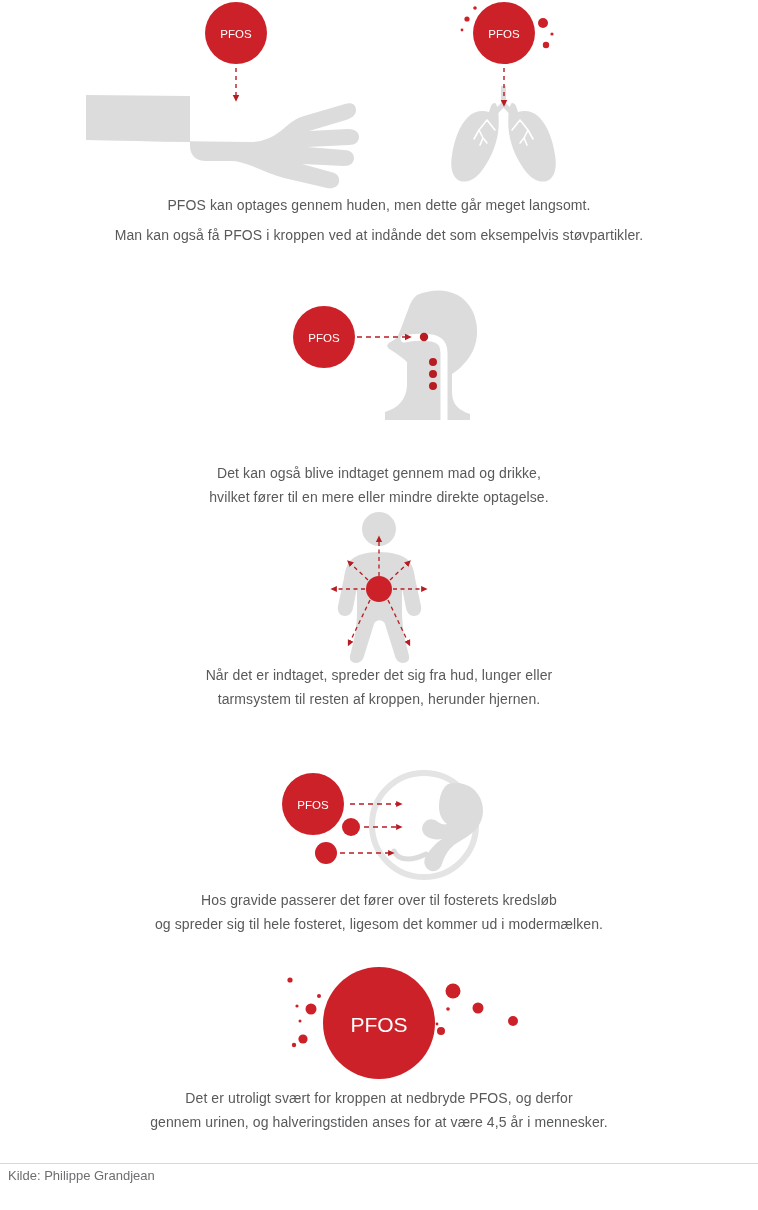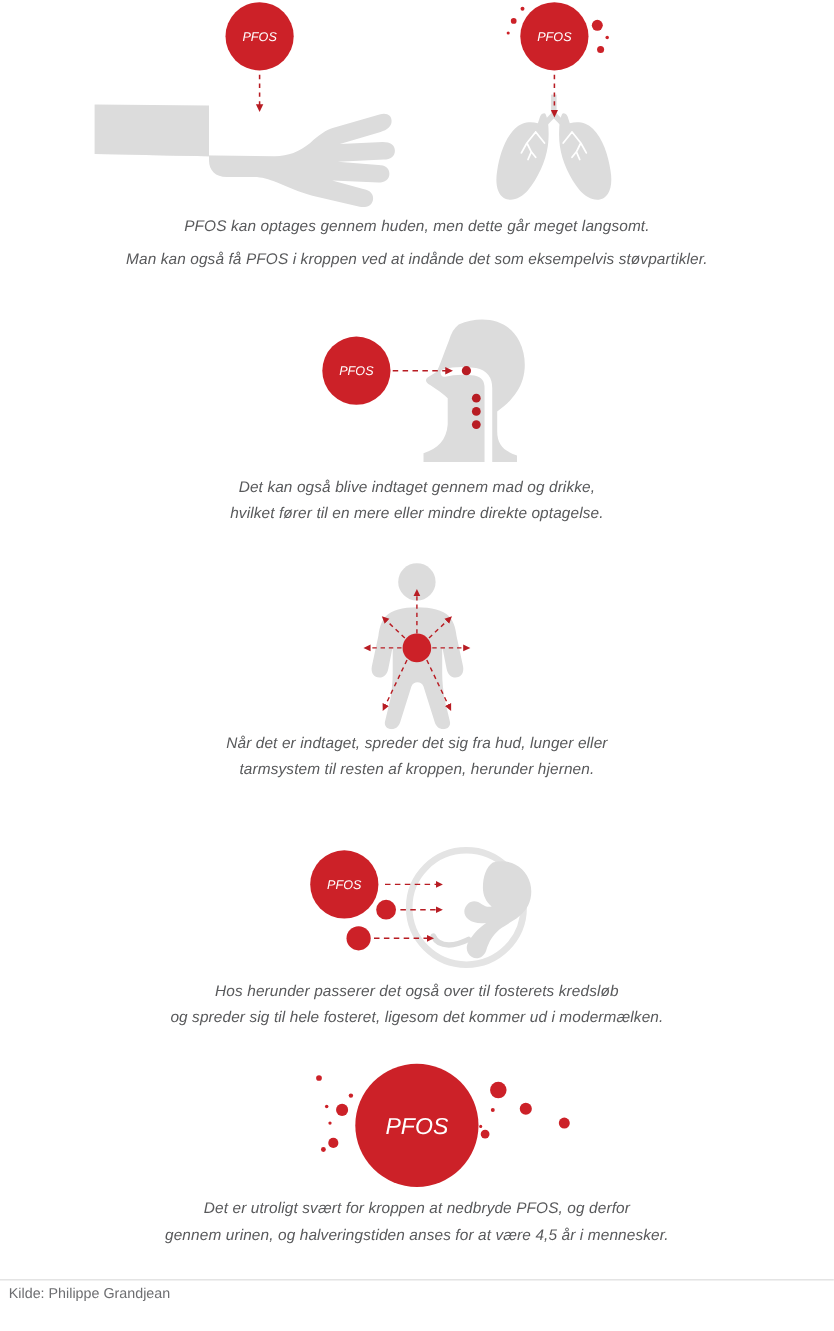--- a/index.html
+++ b/index.html
@@ -17,21 +17,20 @@
   }
   .infographic {
     position: relative;
     width: 758px;
     height: 1210px;
   }
   .panel {
     position: absolute;
     left: 0;
     width: 758px;
-    font-style: italic;
   }
   .figure-area {
     position: relative;
     width: 758px;
   }
   .caption {
     width: 758px;
     text-align: center;
     font-size: 14px;
     line-height: 24px;
@@ -203,21 +202,21 @@
           <circle cx="324" cy="57" r="31" fill="#CC2128"></circle>
           <text class="pfos-label" x="324" y="58" font-size="11.5">PFOS</text>
           <line x1="357" y1="57" x2="409" y2="57" stroke="#B81C23" stroke-width="1.4" stroke-dasharray="5,4" marker-end="url(#arrowRed2)"></line>
           <circle cx="424" cy="57" r="4.2" fill="#B81C23"></circle>
           <circle cx="433" cy="82" r="4" fill="#B81C23"></circle>
           <circle cx="433" cy="94" r="4" fill="#B81C23"></circle>
           <circle cx="433" cy="106" r="4" fill="#B81C23"></circle>
         </g>
       </svg>
     </div>
-    <div class="caption" style="position:relative;">
+    <div class="caption" style="position:relative;margin-top:31px;">
       <span class="line">Det kan også blive indtaget gennem mad og drikke,</span>
       <span class="line">hvilket fører til en mere eller mindre direkte optagelse.</span>
     </div>
   </div>
 
   <div class="panel" style="top:508px;">
     <div class="figure-area" style="height:155px;">
       <svg width="758" height="155" viewBox="0 0 758 155">
         <defs>
           <marker id="arrowRed3" markerWidth="6" markerHeight="6" refX="3" refY="3" orient="auto">
@@ -310,21 +309,21 @@
 
           <circle cx="351" cy="69" r="9" fill="#CC2128"></circle>
           <line x1="364" y1="69" x2="400" y2="69" stroke="#B81C23" stroke-width="1.3" stroke-dasharray="5,4" marker-end="url(#arrowRed4)"></line>
 
           <circle cx="326" cy="95" r="11" fill="#CC2128"></circle>
           <line x1="340" y1="95" x2="392" y2="95" stroke="#B81C23" stroke-width="1.3" stroke-dasharray="5,4" marker-end="url(#arrowRed4)"></line>
         </g>
       </svg>
     </div>
     <div class="caption" style="position:relative;">
-      <span class="line">Hos herunder passerer det også over til fosterets kredsløb</span>
+      <span class="line">Hos gravide passerer det fører over til fosterets kredsløb</span>
       <span class="line">og spreder sig til hele fosteret, ligesom det kommer ud i modermælken.</span>
     </div>
   </div>
 
   <div class="panel" style="top:958px;">
     <div class="figure-area" style="height:128px;">
       <svg width="758" height="128" viewBox="0 0 758 128">
         <g>
           <circle cx="379" cy="65" r="56" fill="#CC2128"></circle>
           <text class="pfos-label" x="379" y="66" font-size="21">PFOS</text>

